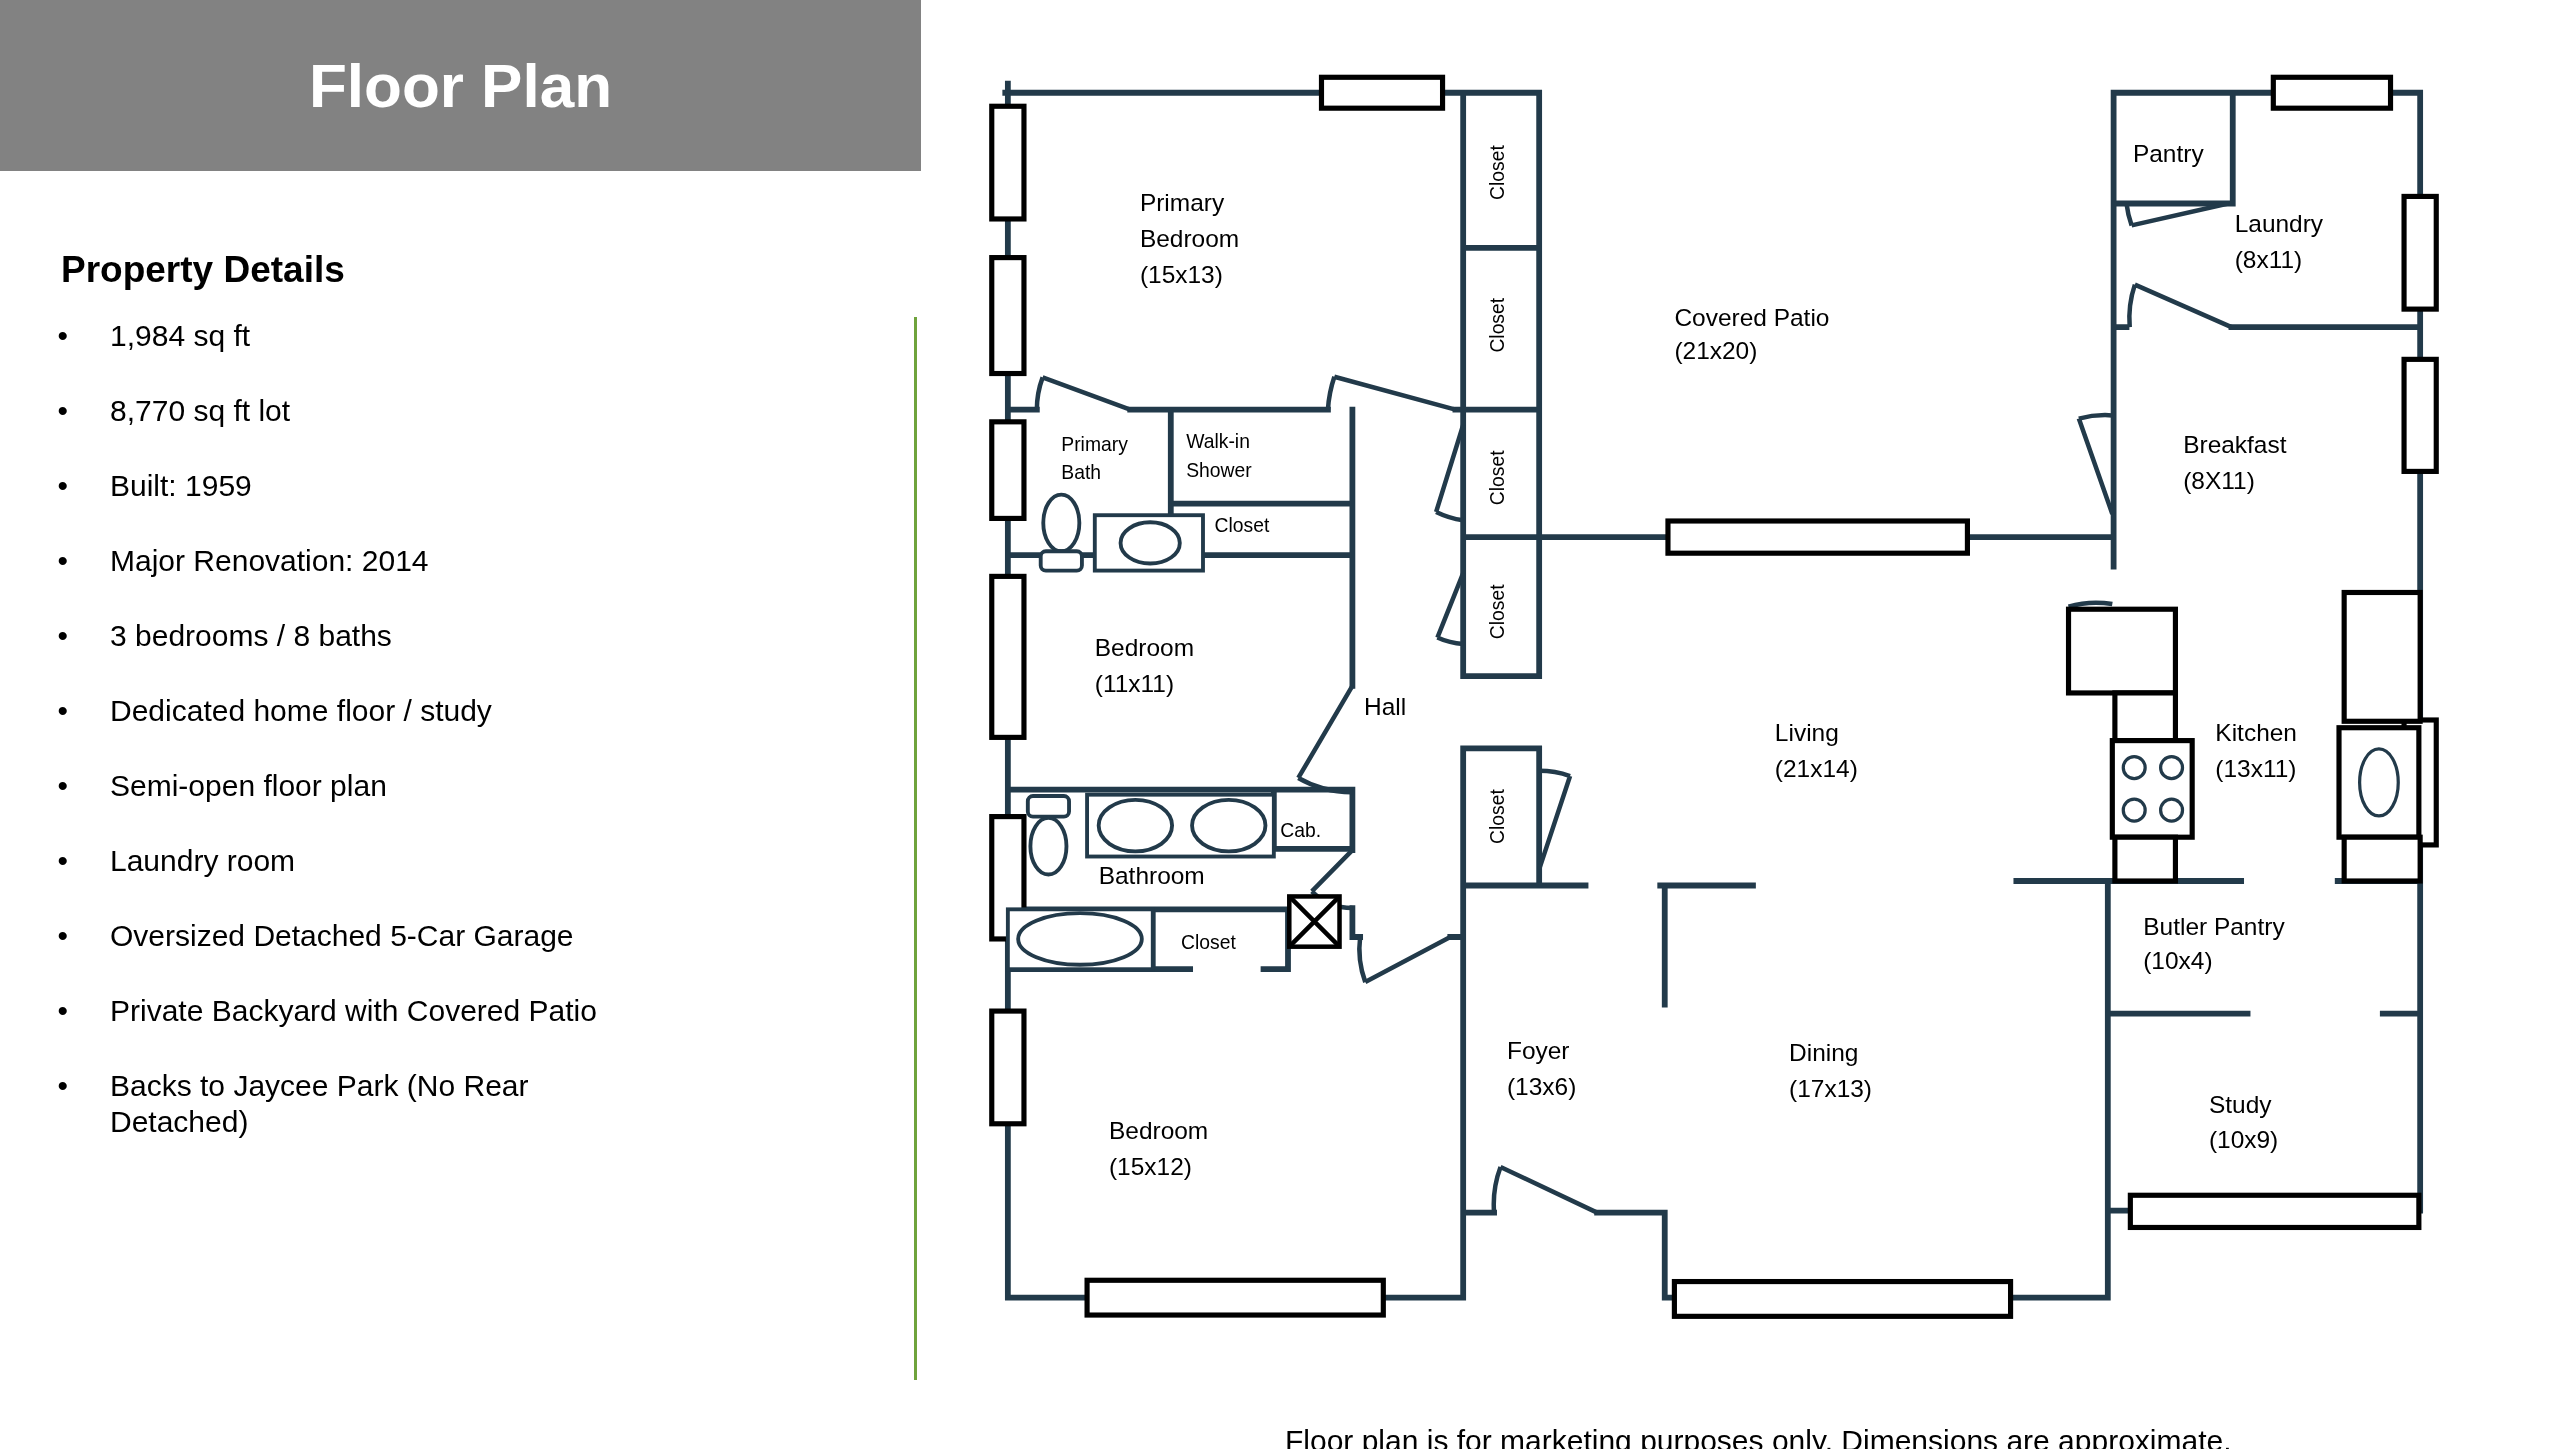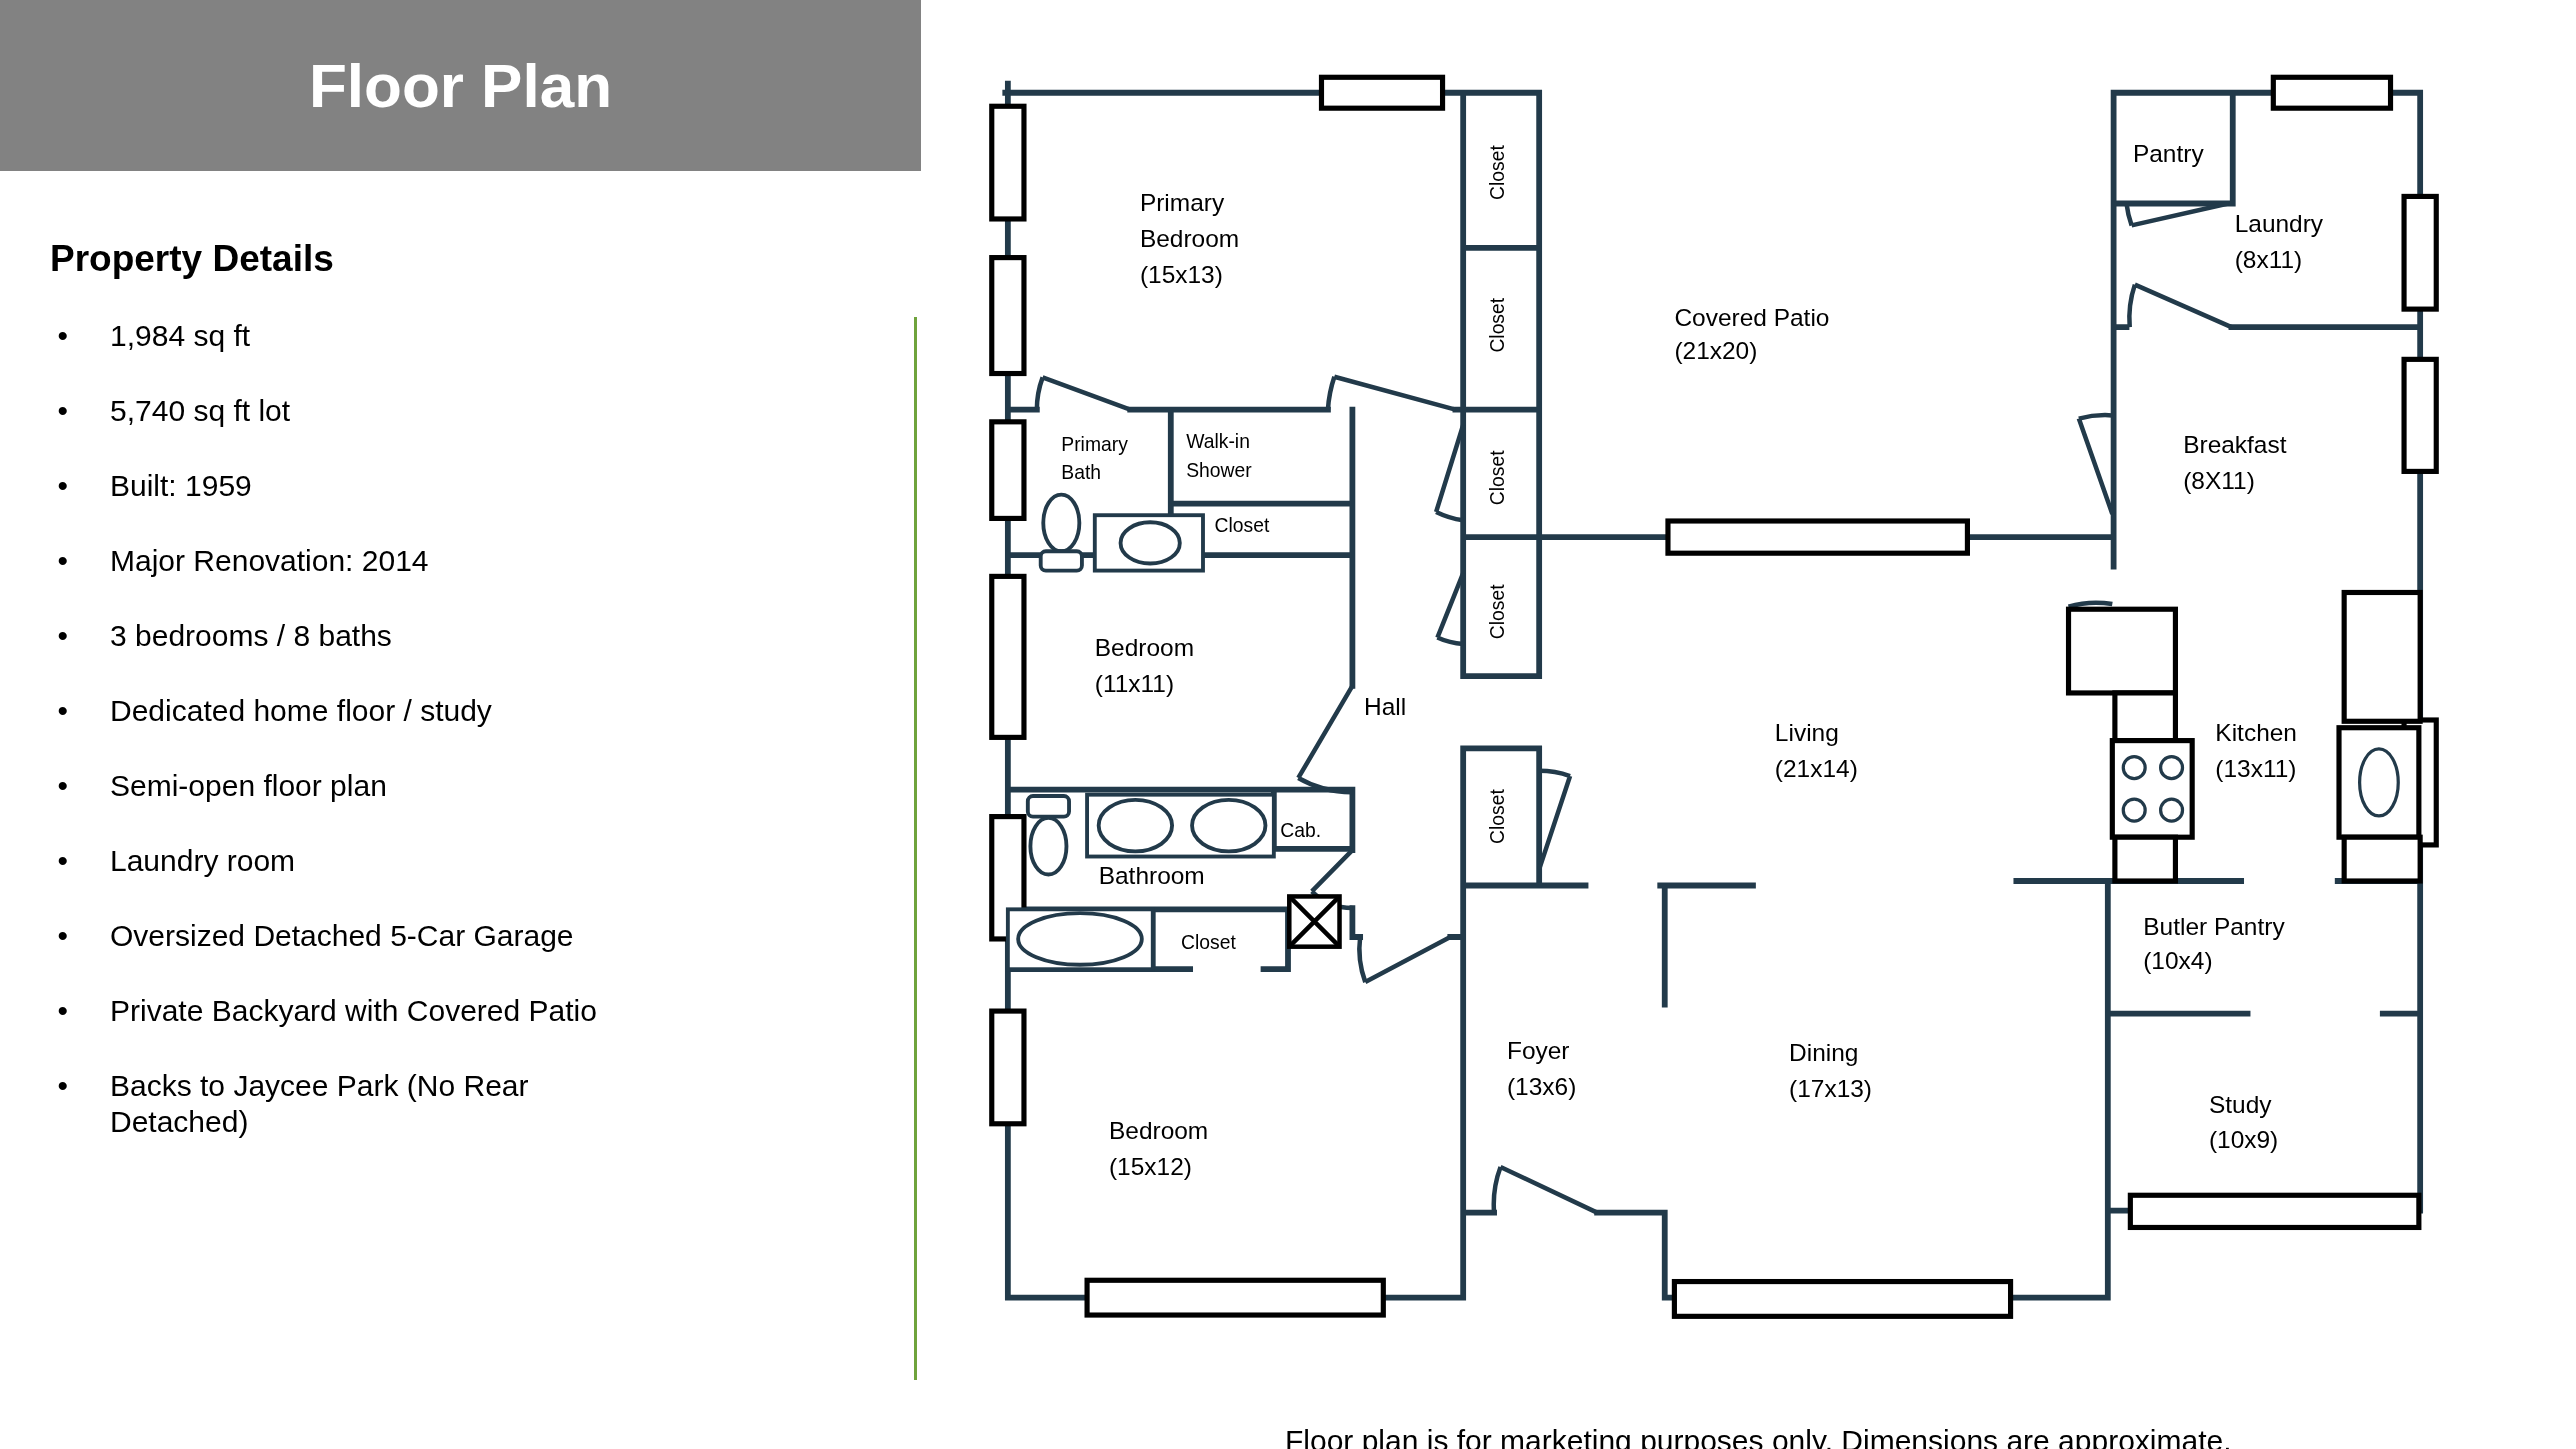--- a/index.html
+++ b/index.html
@@ -1,21 +1,21 @@
 <!DOCTYPE html>
 <html style="font-size:10.3px"><head>
 <meta charset="utf-8">
 <style>
   html,body{margin:0;padding:0;background:#ffffff;}
   .slide{position:relative;width:2576px;height:1449px;background:#ffffff;overflow:hidden;
          font-family:"Liberation Sans","DejaVu Sans",sans-serif;color:#000;}
   .header{position:absolute;left:0;top:0;width:921px;height:171px;background:#828282;
           display:flex;align-items:center;justify-content:center;}
   .header .title{color:#ffffff;font-size:62px;font-weight:bold;margin:0;}
-  .pd-heading{position:absolute;left:50px;top:238px;font-size:37px;font-weight:bold;margin:0;}
+  .pd-heading{position:absolute;left:50px;top:238px;font-size:37px;font-weight:bold;margin:11px;}
   .bullets{position:absolute;left:55px;top:318px;width:837px;margin:0;padding:0;font-size:30px;}
   .bullets li{list-style:none;position:relative;padding-left:55px;line-height:36px;margin:0 0 39px 0;}
   .bullets .dot{position:absolute;left:2.6px;top:0;}
   .accent-line{position:absolute;left:914px;top:317px;width:3.2px;height:1063px;background:#6FA33C;}
   .disclaimer{position:absolute;left:1285px;top:1376px;font-size:30px;white-space:nowrap;margin-top:48px;}
   svg.plan{position:absolute;left:0;top:0;}
   svg.plan text{font-family:"Liberation Sans","DejaVu Sans",sans-serif;fill:#000;}
   .roomlbl{font-size:38px;}
   .smalllbl{font-size:30px;}
 </style>
@@ -25,21 +25,21 @@
 <div class="slide">
 
   <div class="header">
     <h1 class="title">Floor Plan</h1>
   </div>
 
   <h2 class="pd-heading">Property Details</h2>
 
   <ul class="bullets">
     <li><span class="dot">•</span><span>1,984 sq ft</span></li>
-    <li><span class="dot">•</span><span>5,740 sq ft lot</span></li>
+    <li><span class="dot">•</span><span>8,770 sq ft lot</span></li>
     <li><span class="dot">•</span><span>Built: 1959</span></li>
     <li><span class="dot">•</span><span>Major Renovation: 2014</span></li>
     <li><span class="dot">•</span><span>3 bedrooms / 8 baths</span></li>
     <li><span class="dot">•</span><span>Dedicated home floor / study</span></li>
     <li><span class="dot">•</span><span>Semi-open floor plan</span></li>
     <li><span class="dot">•</span><span>Laundry room</span></li>
     <li><span class="dot">•</span><span>Oversized Detached 5-Car Garage</span></li>
     <li><span class="dot">•</span><span>Private Backyard with Covered Patio</span></li>
     <li><span class="dot">•</span><span>Backs to Jaycee Park (No Rear</span><br>
         <span>Detached)</span></li>

